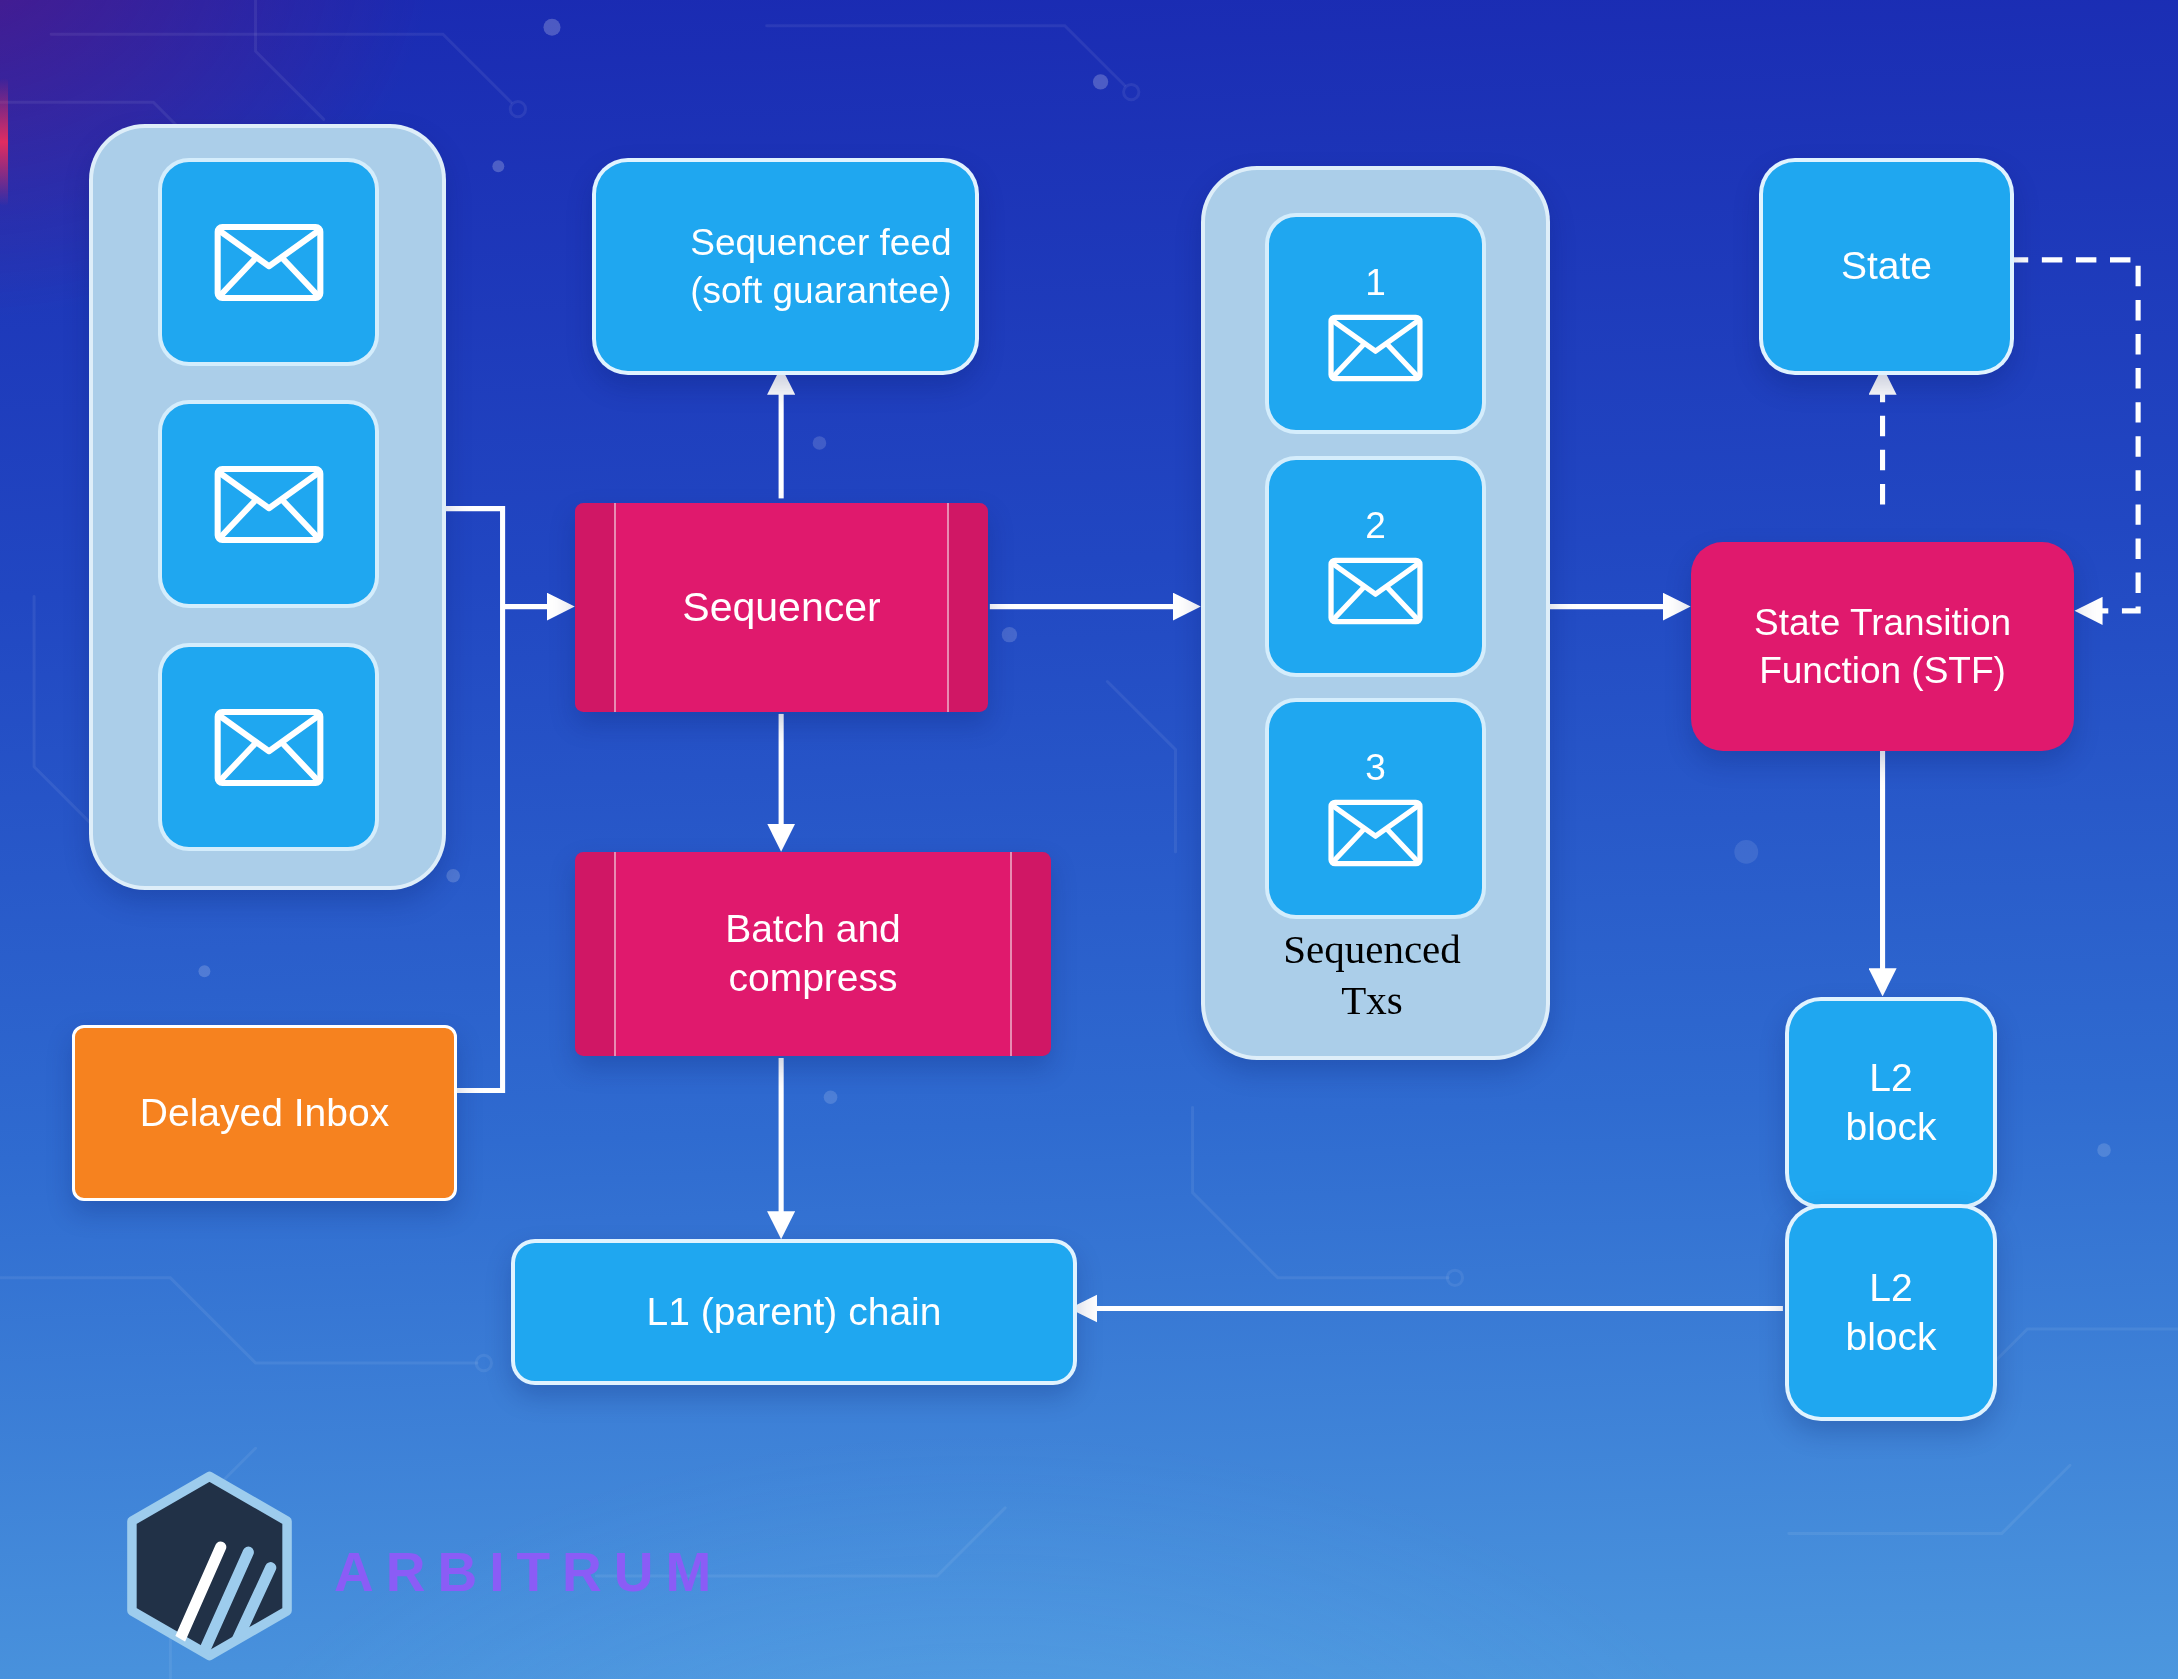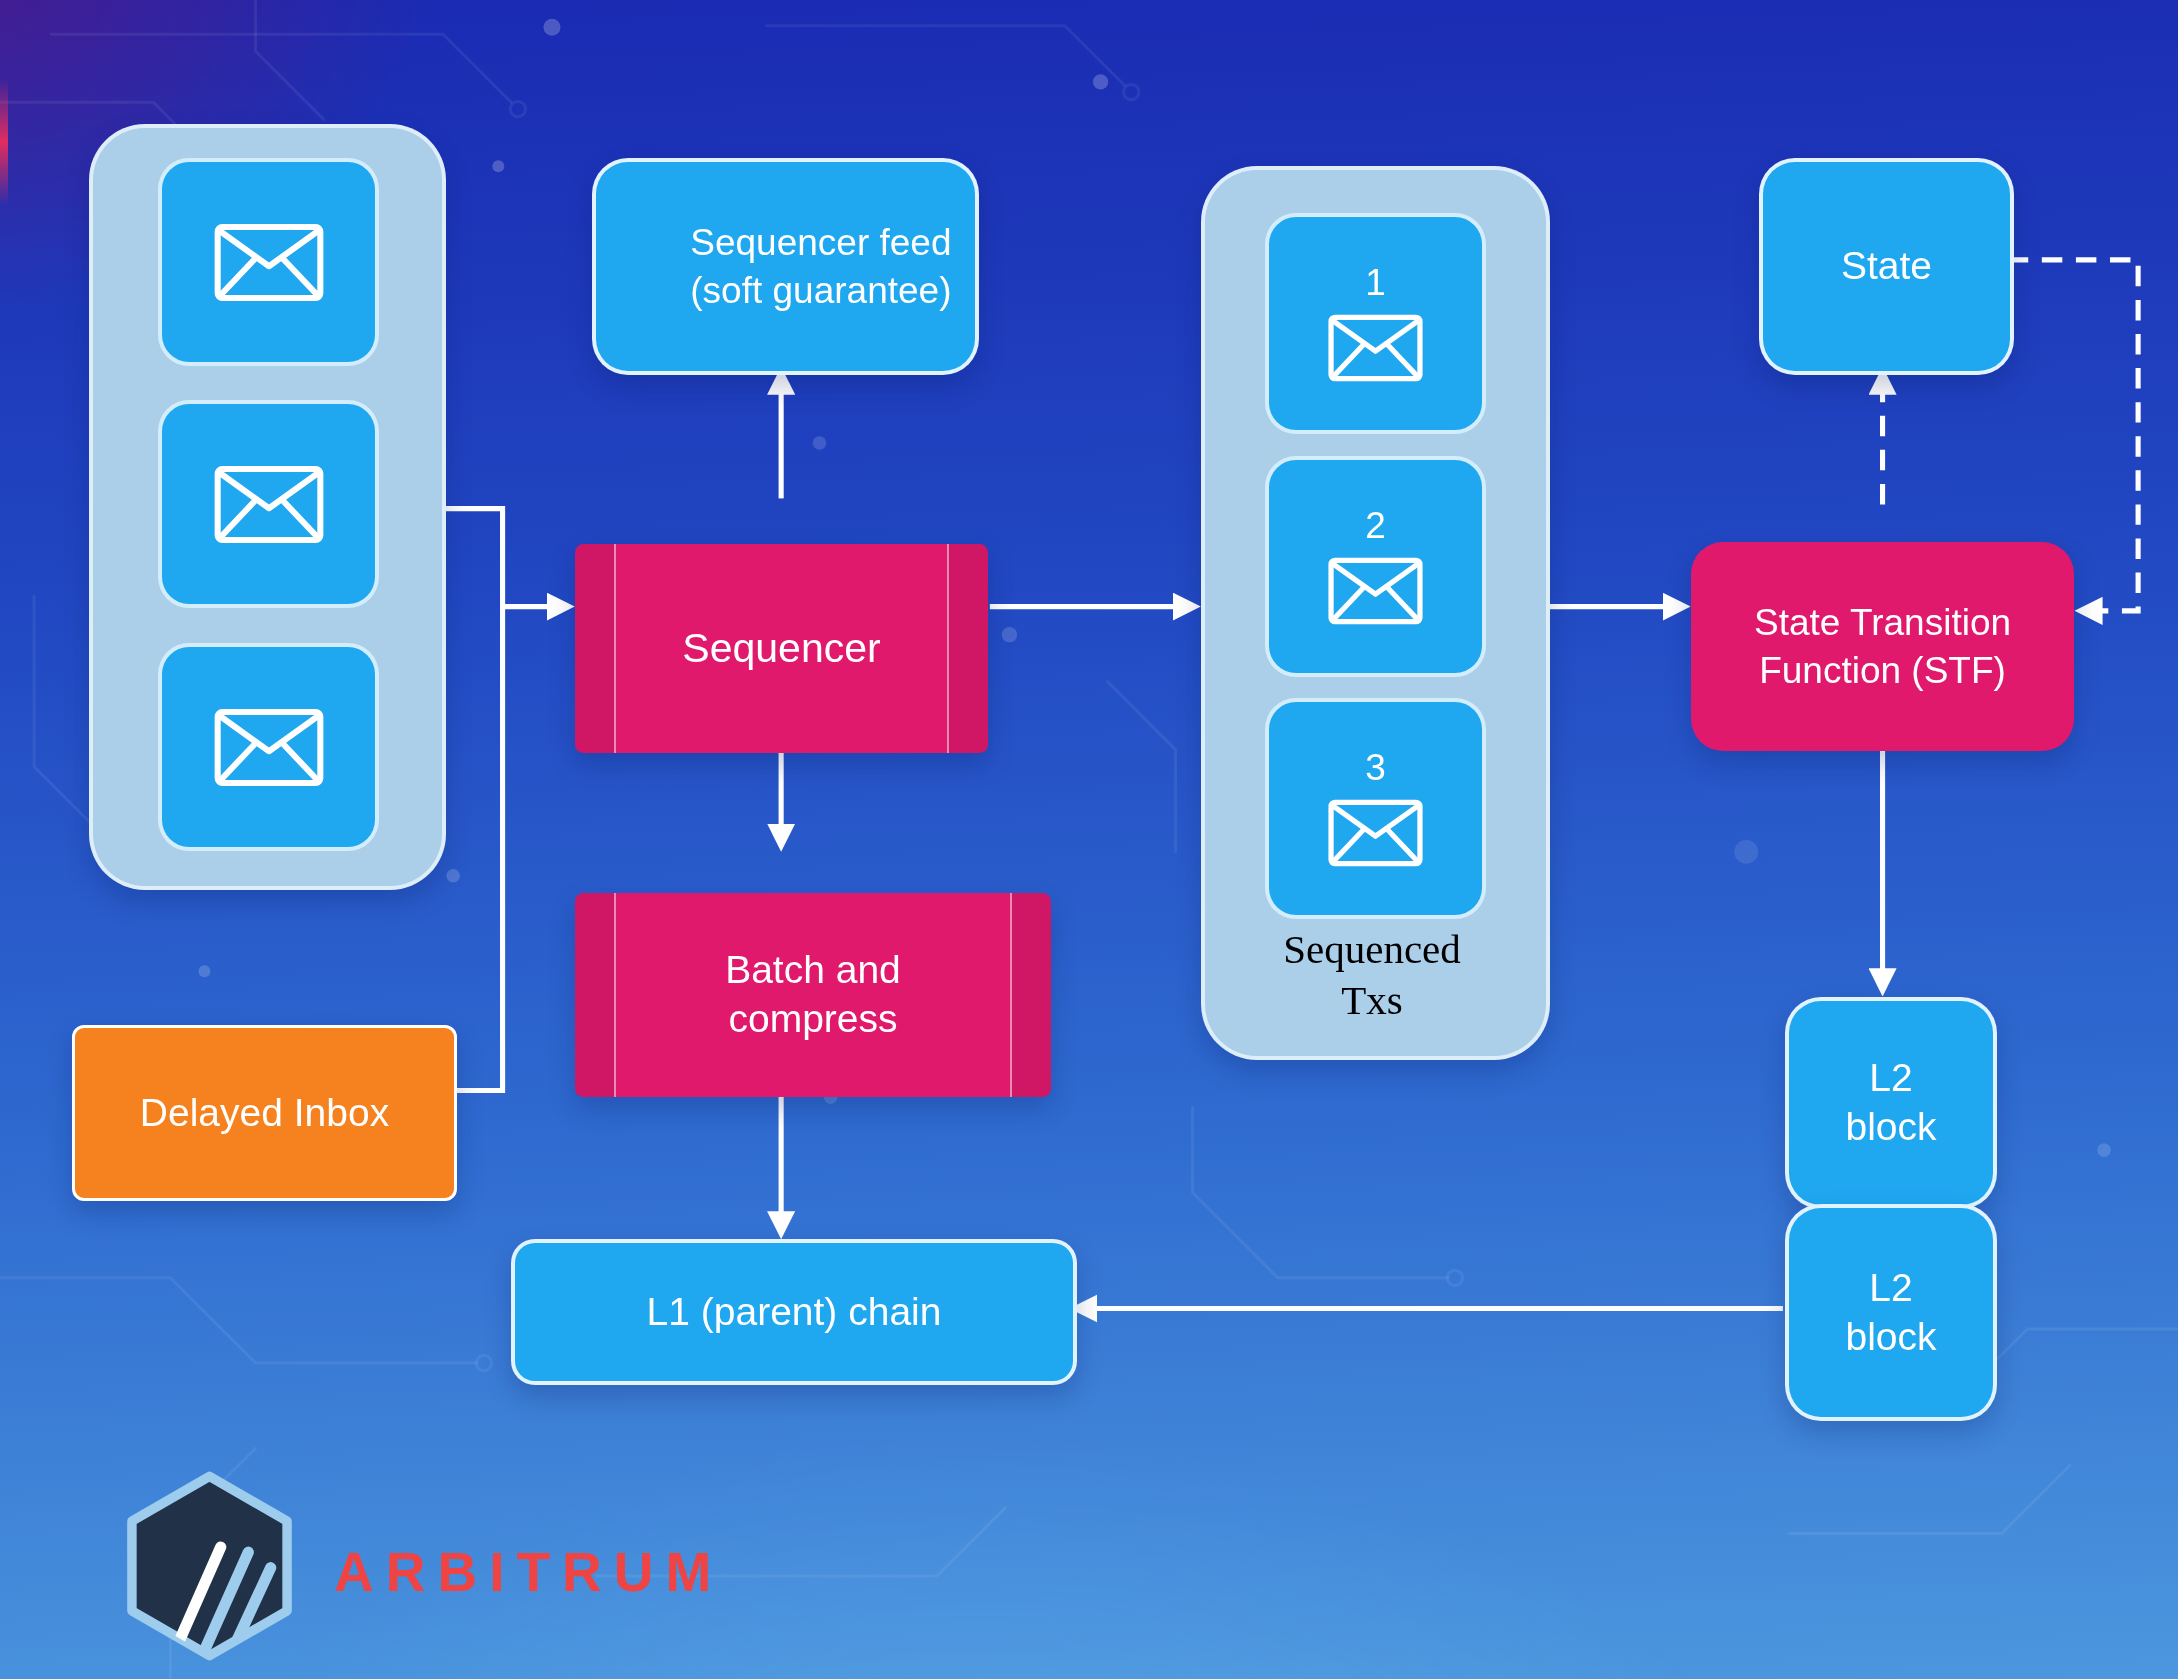--- a/index.html
+++ b/index.html
@@ -26,21 +26,21 @@
   }
   .container-lb {
     background: #ABCEE9;
     border: 4.3px solid rgba(230,243,252,0.85);
     border-radius: 56px;
   }
   .pink {
     background: #E0196D;
     color: #fff;
   }
-  .pink-process { border-radius: 8.5px; overflow: hidden; margin-top: 41px; }
+  .pink-process { border-radius: 8.5px; overflow: hidden; }
   .pink-process::before, .pink-process::after {
     content: ""; position: absolute; top: 0; bottom: 0; width: 39px;
     background: rgba(0,0,0,0.07);
   }
   .pink-process::before { left: 0; border-right: 2.6px solid rgba(255,255,255,0.5); }
   .pink-process::after  { right: 0; border-left: 2.6px solid rgba(255,255,255,0.5); }
   .orange {
     background: #F6821F;
     border: 3.4px solid #ffffff;
     border-radius: 12px;
@@ -54,21 +54,21 @@
     border: 4.3px solid rgba(222,240,252,0.95); border-radius: 31px;
     display: flex; flex-direction: column; align-items: center; justify-content: center;
     color: #fff;
   }
   .seq-num { font-size: 37px; line-height: 1; margin-bottom: 12px; }
   .container-caption {
     position: absolute; left: 0; right: 0; text-align: center;
     color: #000000; font-size: 41px; line-height: 1.25; font-weight: 400; font-family: Liberation Serif, serif;
   }
   .brand-text {
-    position: absolute; color: #ef4444;
+    position: absolute; color: #8b5cf6;
     font-size: 55px; font-weight: bold; letter-spacing: 12px;
   }
   .edge-glare {
     position: absolute; left: 0; top: 78px; width: 7.7px; height: 128px;
     background: linear-gradient(180deg, rgba(255,60,80,0), rgba(255,45,85,0.85), rgba(255,60,80,0));
     border-radius: 4.3px;
   }
 </style>
 </head>
 <body>

